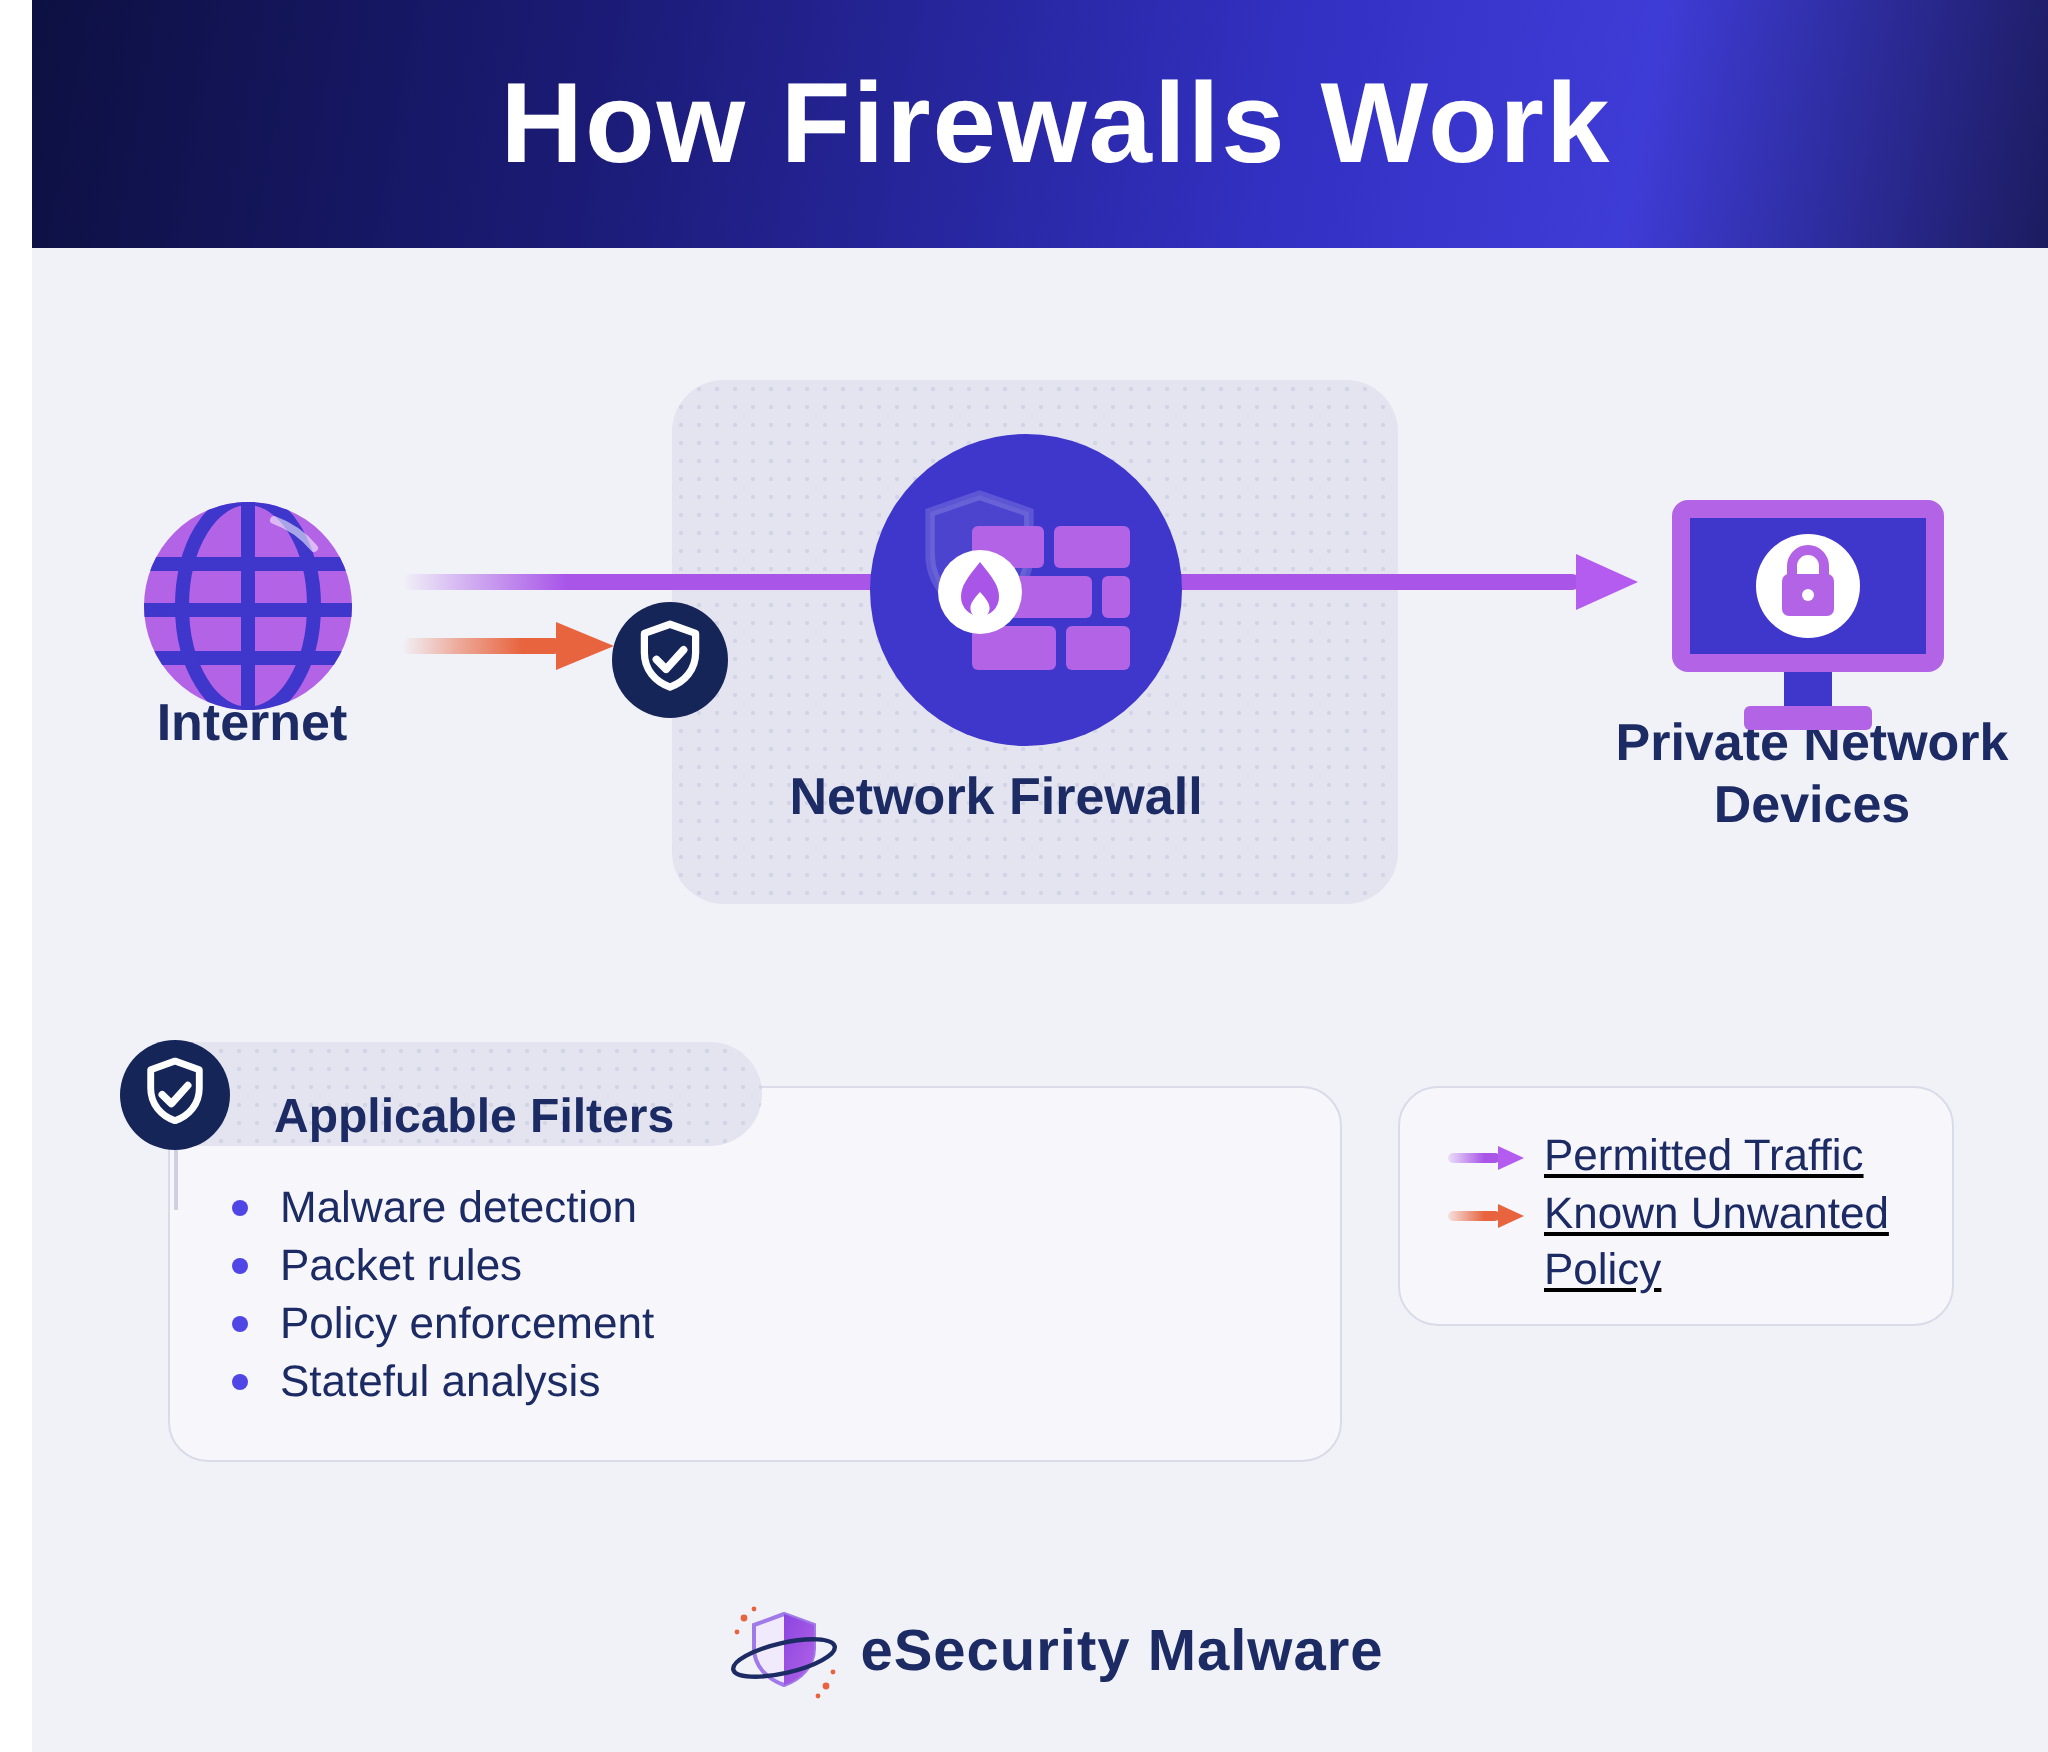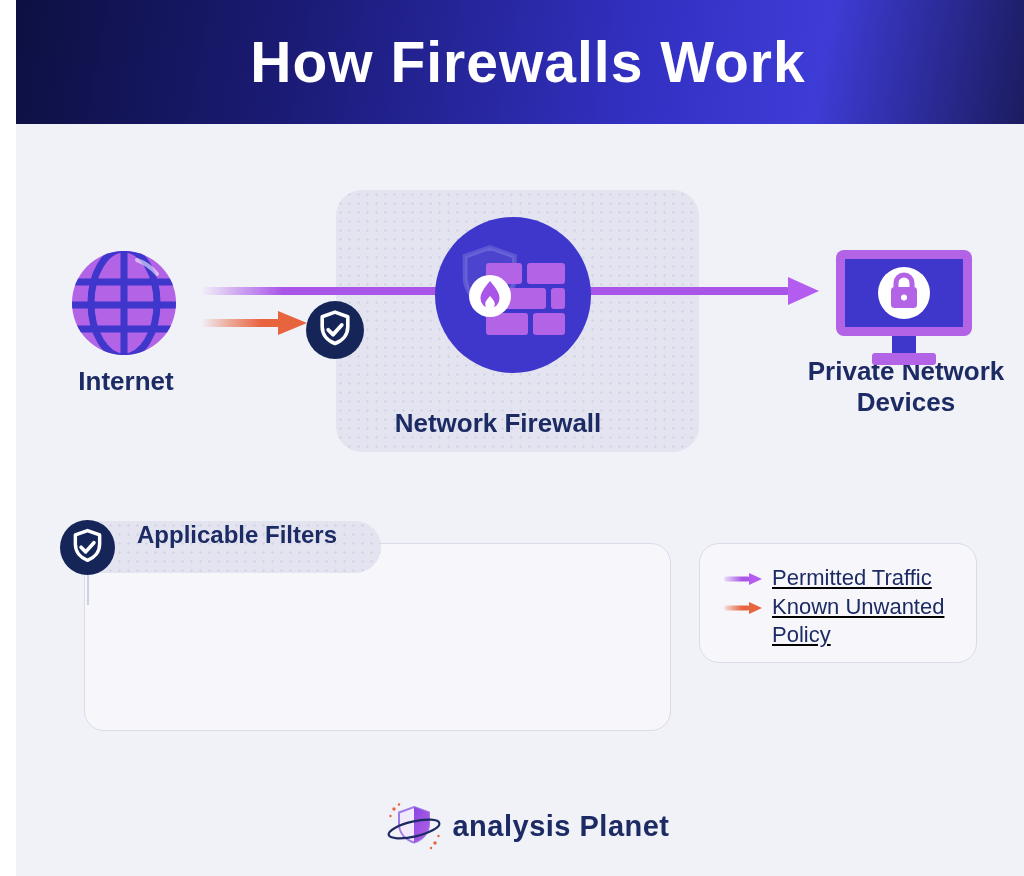--- a/index.html
+++ b/index.html
@@ -14,36 +14,36 @@
 
   
   .header{position:absolute;left:0;top:0;width:1024px;height:124px;
     background:linear-gradient(100deg,#0d1041 0%,#1b1b77 28%,#3331c4 62%,#3e3cd6 78%,#191957 100%);
     display:flex;align-items:center;justify-content:center;}
   .title{color:#ffffff;font-size:57px;font-weight:800;letter-spacing:1px;}
 
   
   .globe{position:absolute;left:55px;top:250px;width:106px;height:106px;}
   .node-label{position:absolute;color:var(--navy);font-size:26px;font-weight:600;text-align:center;line-height:31px;}
-  .internet-label{left:30px;top:366px;width:160px;}
+  .internet-label{left:30px;top:346px;width:160px;}
   .panel{position:absolute;left:320px;top:190px;width:363px;height:262px;border-radius:26px;
     background-color:var(--panel-gray);
     background-image:radial-gradient(#d3d5e6 1px,transparent 1.2px);background-size:9px 9px;}
   .firewall-circle{position:absolute;left:417px;top:215px;width:160px;height:160px;z-index:4;}
-  .firewall-label{left:320px;top:408px;width:324px;}
+  .firewall-label{left:320px;top:383px;width:324px;}
   .arrows-main{position:absolute;left:0;top:0;width:1024px;height:460px;z-index:3;}
   .badge-main{position:absolute;left:290px;top:301px;width:58px;height:58px;z-index:5;}
   .monitor{position:absolute;left:818px;top:248px;width:140px;height:120px;z-index:4;}
   .devices-label{left:770px;top:356px;width:240px;}
 
   
   .filters-pill{position:absolute;left:45px;top:521px;width:320px;height:52px;border-radius:26px;
     background-color:var(--panel-gray);
     background-image:radial-gradient(#d3d5e6 1px,transparent 1.2px);background-size:9px 9px;
-    display:flex;align-items:flex-start;padding-left:76px;z-index:3;}
+    display:flex;align-items:flex-end;padding-left:76px;z-index:3;}
   .filters-heading{color:var(--navy);font-size:24px;font-weight:700;}
   .badge-filters{position:absolute;left:44px;top:520px;width:55px;height:55px;z-index:4;}
   .connector{position:absolute;left:71px;top:575px;width:2px;height:30px;background:#cdd1e2;z-index:2;}
   .card{position:absolute;background:#f7f7fb;border:1.5px solid var(--card-border);border-radius:20px;z-index:1;text-decoration:underline;}
   .filters-card{left:68px;top:543px;width:587px;height:188px;}
   .filters-card ul{position:absolute;top:45px;list-style:none;}
   .filters-card ul.col-left{left:27px;}
   .filters-card ul.col-right{left:332px;}
   .filters-card li{position:relative;color:var(--navy);font-size:22px;font-weight:500;
     line-height:29px;padding-left:28px;}
@@ -143,20 +143,26 @@
     <path d="M62 41 v-6 a8 8 0 0 1 16 0 v6" fill="none" stroke="#b263e6" stroke-width="5"></path>
     <rect x="57" y="39" width="26" height="21" rx="3.5" fill="#b263e6"></rect>
     <circle cx="70" cy="49.5" r="3" fill="#ffffff"></circle>
     <rect x="58" y="88" width="24" height="19" fill="#3f36cc"></rect>
     <rect x="38" y="105" width="64" height="12" rx="3" fill="#b263e6"></rect>
   </svg>
   <div class="node-label devices-label">Private Network Devices</div>
 
   <div class="connector"></div>
   <div class="card filters-card">
+    <ul class="col-left">
+        <li>Malware detection</li>
+        <li>Packet rules</li>
+        <li>Policy enforcement</li>
+        <li>Stateful analysis</li>
+      </ul>
   </div>
   <div class="filters-pill">
     <span class="filters-heading">Applicable Filters</span>
   </div>
   <svg class="badge-filters" viewBox="0 0 24 24">
     <circle cx="12" cy="12" r="12" fill="#152558"></circle>
     <path d="M12 4.6l5.3 1.9v4c0 3.5-2.25 6-5.3 7.1-3.05-1.1-5.3-3.6-5.3-7.1v-4z" fill="none" stroke="#ffffff" stroke-width="1.5" stroke-linejoin="round"></path>
     <path d="M9.2 11.9l2 2 3.6-4" stroke="#ffffff" stroke-width="1.6" fill="none" stroke-linecap="round" stroke-linejoin="round"></path>
   </svg>
 
@@ -202,16 +208,16 @@
       <ellipse cx="28" cy="31" rx="26" ry="7.5" transform="rotate(-13 28 31)" fill="none" stroke="#1c2b63" stroke-width="2.2"></ellipse>
       <g fill="#e8643f">
         <circle cx="8" cy="11" r="1.7"></circle>
           <circle cx="13" cy="6.5" r="1.2"></circle>
           <circle cx="4.5" cy="18" r="1.2"></circle>
         <circle cx="49" cy="45" r="1.7"></circle>
           <circle cx="45" cy="50" r="1.2"></circle>
           <circle cx="52.5" cy="38" r="1.2"></circle>
       </g>
     </svg>
-    <span class="brand-name">analysis Planet</span>
+    <span class="brand-name">eSecurity Malware</span>
   </div>
 
 </div>
 
 </body></html>

